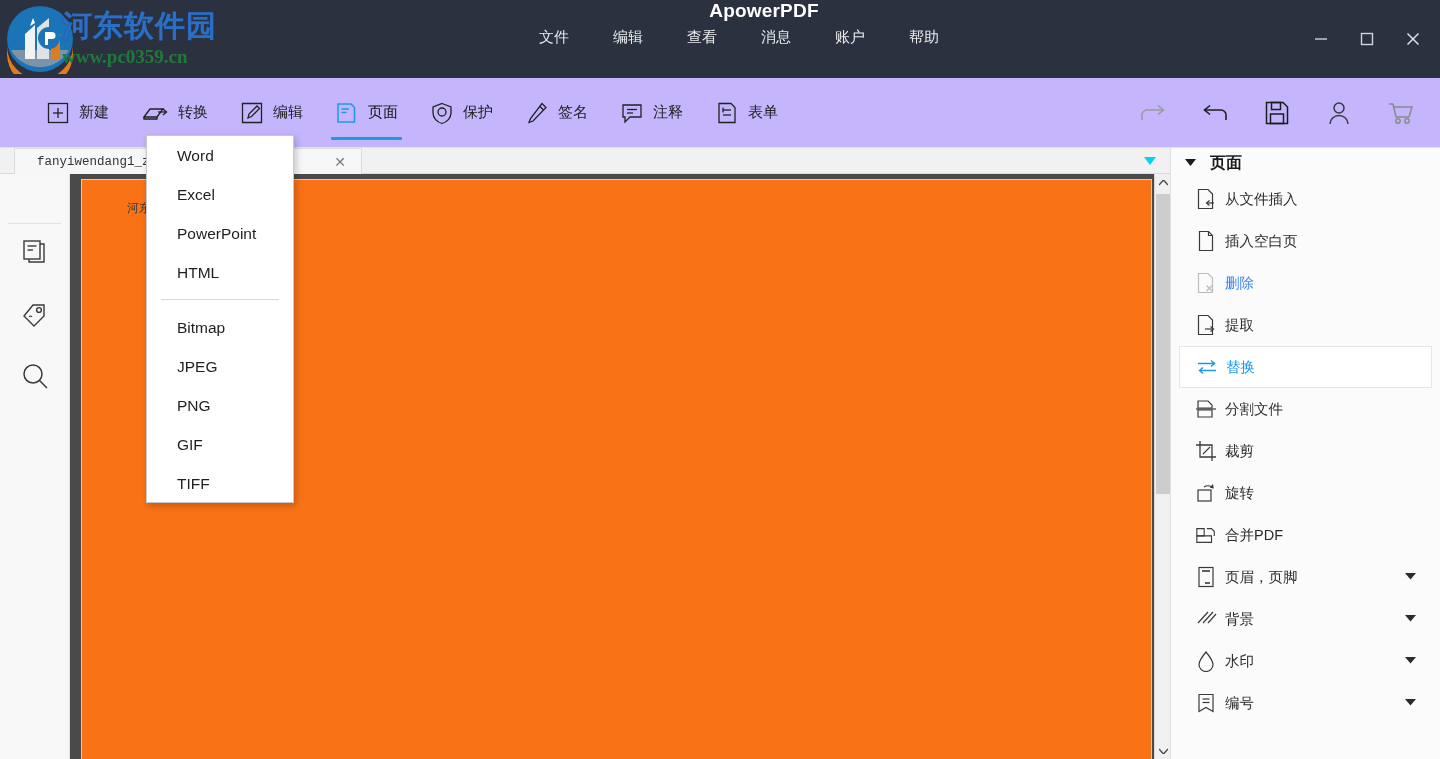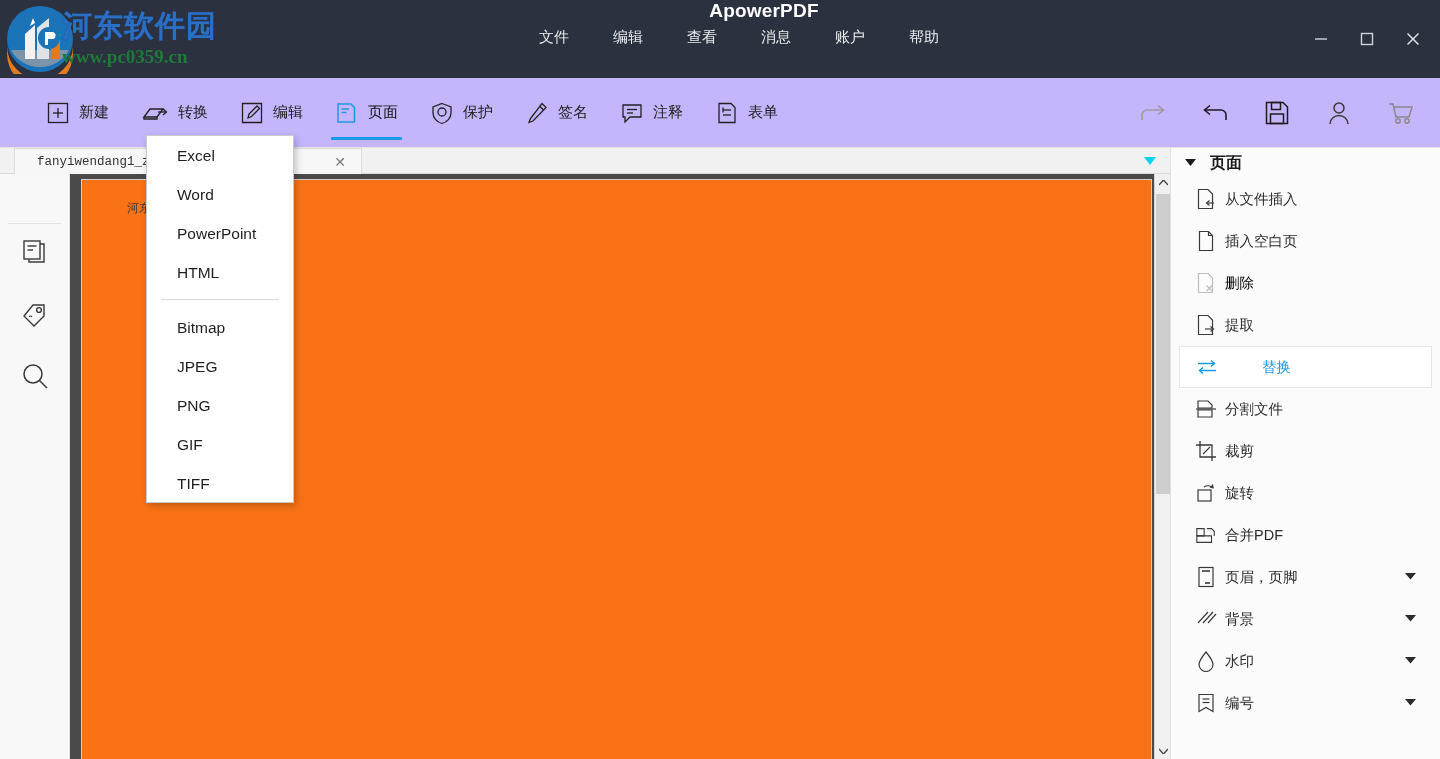--- a/index.html
+++ b/index.html
@@ -150,26 +150,26 @@
   .rp-head {
     height: 30px; display: flex; align-items: center; padding-left: 14px; gap: 14px;
   }
   .rp-head .t { font-size: 16px; font-weight: bold; color: #1b1b1b; }
   .rp-item {
     height: 42px; display: flex; align-items: center; padding-left: 24px; gap: 8px;
     position: relative;
   }
   .rp-item .ico { width: 22px; height: 22px; display: flex; align-items: center; justify-content: center; }
   .rp-item .lbl { font-size: 14.5px; color: #2b2b2b; white-space: nowrap; }
-  .rp-item.disabled .lbl { color: #000000; text-align: right; }
+  .rp-item.disabled .lbl { color: #3b82f6; text-align: right; }
   .rp-item.sel {
     background: #ffffff; border: 1px solid #e6e6e6;
     margin-left: 8px; margin-right: 8px; padding-left: 16px;
   }
-  .rp-item.sel .lbl { color: #1a9ae6; margin-left: 36px; }
+  .rp-item.sel .lbl { color: #1a9ae6; }
   .rp-item .chev { position: absolute; right: 24px; top: 17px; }
   .rp-section {
     height: 36px; display: flex; align-items: center; gap: 10px; padding-left: 6px;
   }
   .rp-section .st { font-size: 14.5px; color: #1b1b1b; white-space: nowrap; }
   .rp-section .line { flex: 1; height: 1px; background: #dcdcdc; margin-right: 16px; }
 
   
   .dropdown {
     position: absolute; left: 146px; top: 135px; width: 148px; height: 368px;
@@ -586,22 +586,22 @@
       <span class="lbl">编号</span>
       <span class="chev">
         <svg width="11" height="7" viewBox="0 0 11 7">
             <path d="M0 0 H11 L5.5 6.5 Z" fill="#2b2b2b"></path>
           </svg>
       </span>
     </div>
   </div>
 
   <div class="dropdown">
+    <div class="dd-item">Word</div>
     <div class="dd-item">Excel</div>
-    <div class="dd-item">Word</div>
     <div class="dd-item">PowerPoint</div>
     <div class="dd-item">HTML</div>
     <div class="dd-sep"></div>
     <div class="dd-item">Bitmap</div>
     <div class="dd-item">JPEG</div>
     <div class="dd-item">PNG</div>
     <div class="dd-item">GIF</div>
     <div class="dd-item">TIFF</div>
   </div>
 

